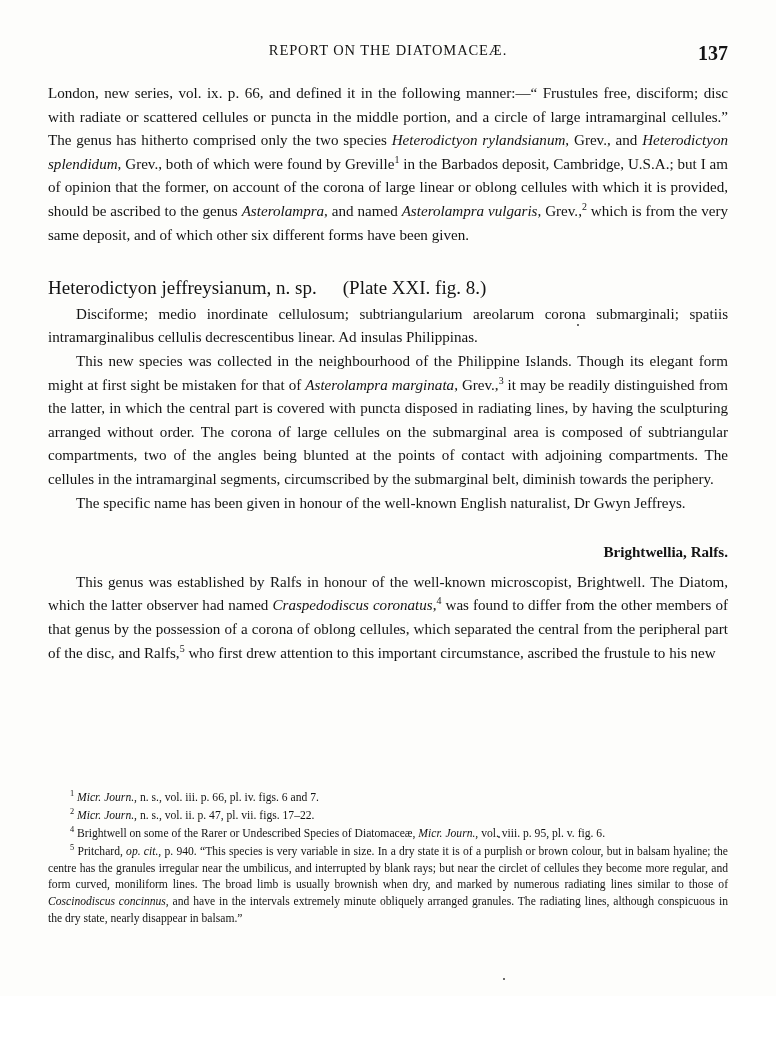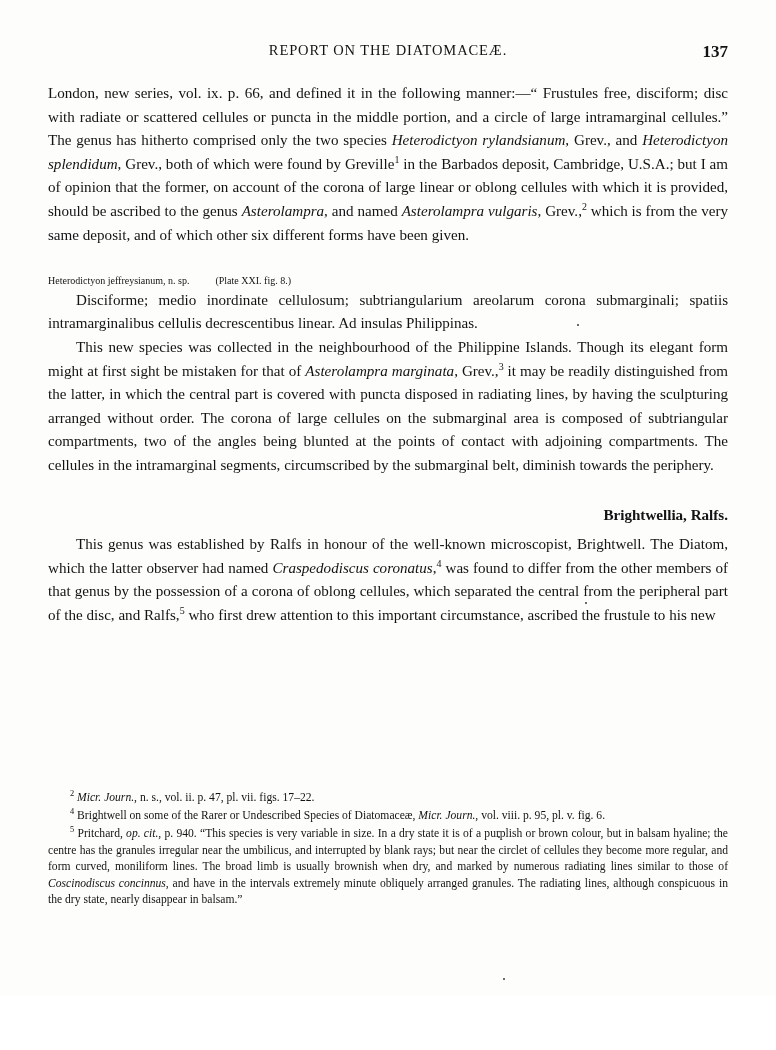--- a/index.html
+++ b/index.html
@@ -30,21 +30,21 @@
     text-align: center;
     font-size: 14.5px;
     letter-spacing: 0.9px;
     font-variant: small-caps;
     text-transform: uppercase;
   }
   .folio {
     position: absolute;
     right: 48px;
     top: 0;
-    font-size: 17px;
+    font-size: 20px;
     font-weight: bold;
   }
   .body {
     position: absolute;
     top: 82px;
     left: 48px;
     width: 680px;
   }
   p {
     margin: 0;
@@ -56,21 +56,21 @@
     hyphens: none;
   }
   p.indent {
     text-indent: 28px;
   }
   p.block {
     margin-top: 0;
   }
   .species-head {
     margin-top: 26px;
-    font-size: 10px;
+    font-size: 19px;
     line-height: 1.55;
   }
   .species-head .plate {
     margin-left: 26px;
   }
   .center-head {
     margin-top: 26px;
     margin-bottom: 6px;
     text-align: right;
     font-size: 15.1px;
@@ -119,29 +119,31 @@
   <div class="body">
 
     <p class="block"><span>London, new series, vol. ix. p. 66, and defined it in the following manner:—“ Frustules free, disciform; disc with radiate or scattered cellules or puncta in the middle portion, and a circle of large intramarginal cellules.”   The genus has hitherto comprised only the two species </span><i>Heterodictyon rylandsianum</i><span>, Grev., and </span><i>Heterodictyon splendidum</i><span>, Grev., both of which were found by Greville</span><sup>1</sup><span> in the Barbados deposit, Cambridge, U.S.A.; but I am of opinion that the former, on account of the corona of large linear or oblong cellules with which it is provided, should be ascribed to the genus </span><i>Asterolampra</i><span>, and named </span><i>Asterolampra vulgaris</i><span>, Grev.,</span><sup>2</sup><span> which is from the very same deposit, and of which other six different forms have been given.</span></p>
 
     <p class="species-head"><span>Heterodictyon jeffreysianum, n. sp.</span><span class="plate">(Plate XXI. fig. 8.)</span></p>
 
     <p class="indent">Disciforme; medio inordinate cellulosum; subtriangularium areolarum corona submarginali; spatiis intramarginalibus cellulis decrescentibus linear.   Ad insulas Philippinas.</p>
 
     <p class="indent"><span>This new species was collected in the neighbourhood of the Philippine Islands.  Though its elegant form might at first sight be mistaken for that of </span><i>Asterolampra marginata</i><span>, Grev.,</span><sup>3</sup><span> it may be readily distinguished from the latter, in which the central part is covered with puncta disposed in radiating lines, by having the sculpturing arranged without order.  The corona of large cellules on the submarginal area is composed of subtriangular compartments, two of the angles being blunted at the points of contact with adjoining compartments.  The cellules in the intramarginal segments, circumscribed by the submarginal belt, diminish towards the periphery.</span></p>
 
+    <p class="indent">The specific name has been given in honour of the well-known English naturalist, Dr Gwyn Jeffreys.</p>
 
     <p class="center-head">Brightwellia, Ralfs.</p>
 
     <p class="indent"><span>This genus was established by Ralfs in honour of the well-known microscopist, Brightwell.  The Diatom, which the latter observer had named </span><i>Craspedodiscus coronatus</i><span>,</span><sup>4</sup><span> was found to differ from the other members of that genus by the possession of a corona of oblong cellules, which separated the central from the peripheral part of the disc, and Ralfs,</span><sup>5</sup><span> who first drew attention to this important circumstance, ascribed the frustule to his new</span></p>
 
   </div>
 
   <div class="footnotes">
 
+    <p class="fn indent"><sup>1</sup> <i>Micr. Journ.</i><span>, n. s., vol. iii. p. 66, pl. iv. figs. 6 and 7.</span></p>
 
     <p class="fn indent"><sup>2</sup> <i>Micr. Journ.</i><span>, n. s., vol. ii. p. 47, pl. vii. figs. 17–22.</span></p>
 
 
     <p class="fn indent"><sup>4</sup> <span>Brightwell on some of the Rarer or Undescribed Species of Diatomaceæ, </span><i>Micr. Journ.</i><span>, vol. viii. p. 95, pl. v. fig. 6.</span></p>
 
     <p class="fn indent"><sup>5</sup> <span>Pritchard, </span><i>op. cit.</i><span>, p. 940.  “This species is very variable in size.  In a dry state it is of a purplish or brown colour, but in balsam hyaline; the centre has the granules irregular near the umbilicus, and interrupted by blank rays; but near the circlet of cellules they become more regular, and form curved, moniliform lines. The broad limb is usually brownish when dry, and marked by numerous radiating lines similar to those of </span><i>Coscinodiscus concinnus</i><span>, and have in the intervals extremely minute obliquely arranged granules.  The radiating lines, although conspicuous in the dry state, nearly disappear in balsam.”</span></p>
 
   </div>
 

